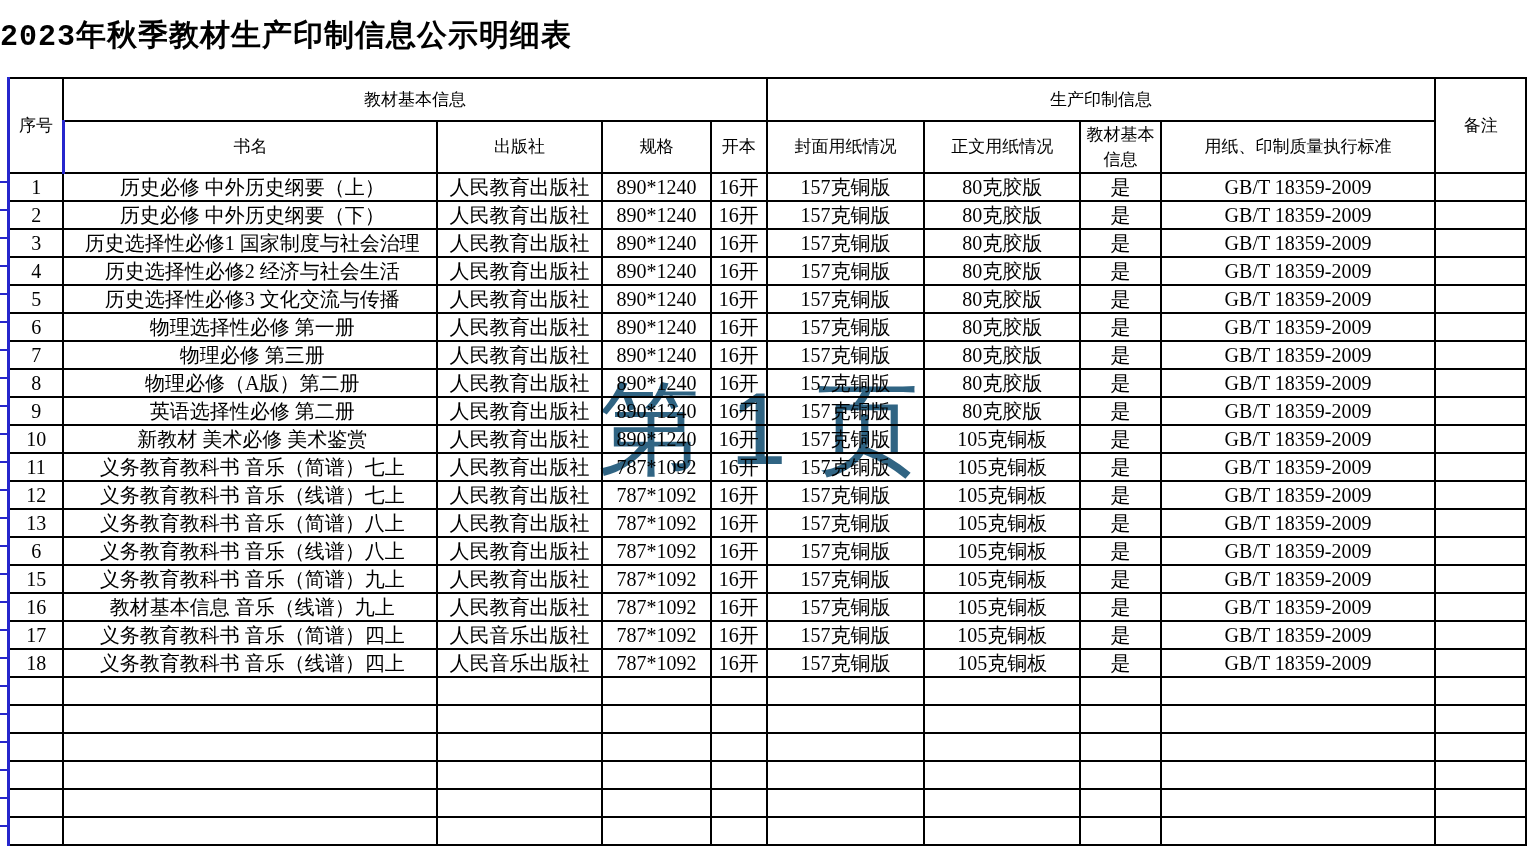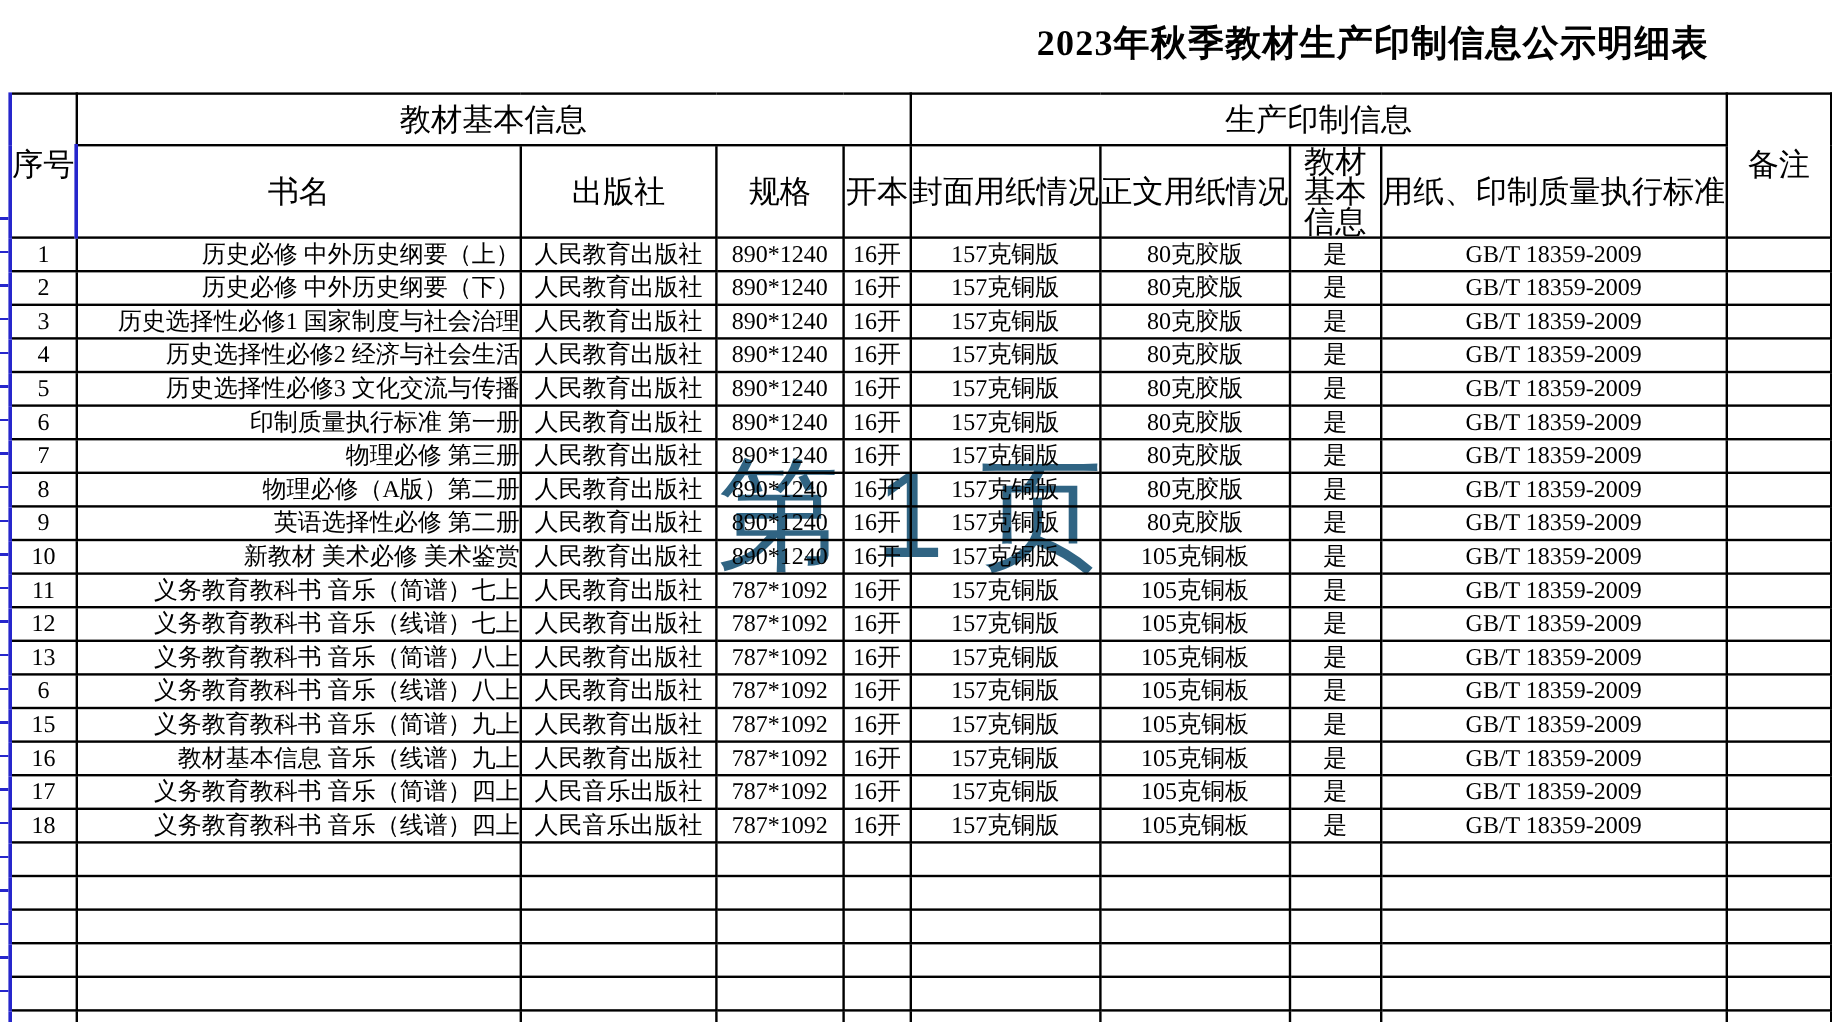--- a/index.html
+++ b/index.html
@@ -4,22 +4,22 @@
 <style>
   html,body{margin:0;padding:0;}
   body{
     width:1527px;height:852px;position:relative;overflow:hidden;
     background:#ffffff;
     font-family:"Liberation Serif","DejaVu Serif",serif;
     color:#000;
   }
   .title{
     position:absolute;top:18px;left:0;width:1424px;
-    text-align:right;
-    font-family:Liberation Serif, serif;
+    text-align:left;
+    font-family:Liberation Mono, monospace;
     font-weight:bold;font-size:30px;line-height:38px;
     letter-spacing:1px;
     z-index:2;
   }
   .watermark{
     position:absolute;left:598px;top:378px;
     font-size:102px;line-height:1.0;letter-spacing:30px;
     color:#0c4a6e;opacity:0.85;
     font-family:Liberation Sans, sans-serif;
     white-space:nowrap;z-index:0;
@@ -41,25 +41,25 @@
   .sheet th,.sheet td{
     border:2px solid #000;
     padding:0;margin:0;
     font-weight:normal;
     font-size:20px;line-height:24px;
     text-align:center;vertical-align:middle;
     white-space:nowrap;overflow:hidden;
     background:transparent;
   }
   .sheet tr > *:first-child{border-left:3px solid #2626cc;}
-  .sheet thead th{font-size:26px;}
+  .sheet thead th{font-size:17px;}
   tr.hr1{height:43px;}
   tr.hr2{height:37px;}
   tr.data-row,tr.empty-row{height:28px;}
-  td.book-cell{text-align:right;padding-left:4px;}
+  td.book-cell{text-align:center;padding-left:4px;}
   th.green-header{white-space:normal;word-break:break-all;line-height:25px;padding:0 2px;}
 </style>
 </head>
 <body>
 
 <div class="title">2023年秋季教材生产印制信息公示明细表</div>
 
 <div class="watermark">第1页</div>
 
 <div class="left-gutter"></div>
@@ -151,21 +151,21 @@
         <td>890*1240</td>
         <td>16开</td>
         <td>157克铜版</td>
         <td>80克胶版</td>
         <td>是</td>
         <td>GB/T 18359-2009</td>
         <td></td>
       </tr>
       <tr class="data-row">
         <td>6</td>
-        <td class="book-cell">印制质量执行标准 第一册</td>
+        <td class="book-cell">物理选择性必修 第一册</td>
         <td>人民教育出版社</td>
         <td>890*1240</td>
         <td>16开</td>
         <td>157克铜版</td>
         <td>80克胶版</td>
         <td>是</td>
         <td>GB/T 18359-2009</td>
         <td></td>
       </tr>
       <tr class="data-row">

